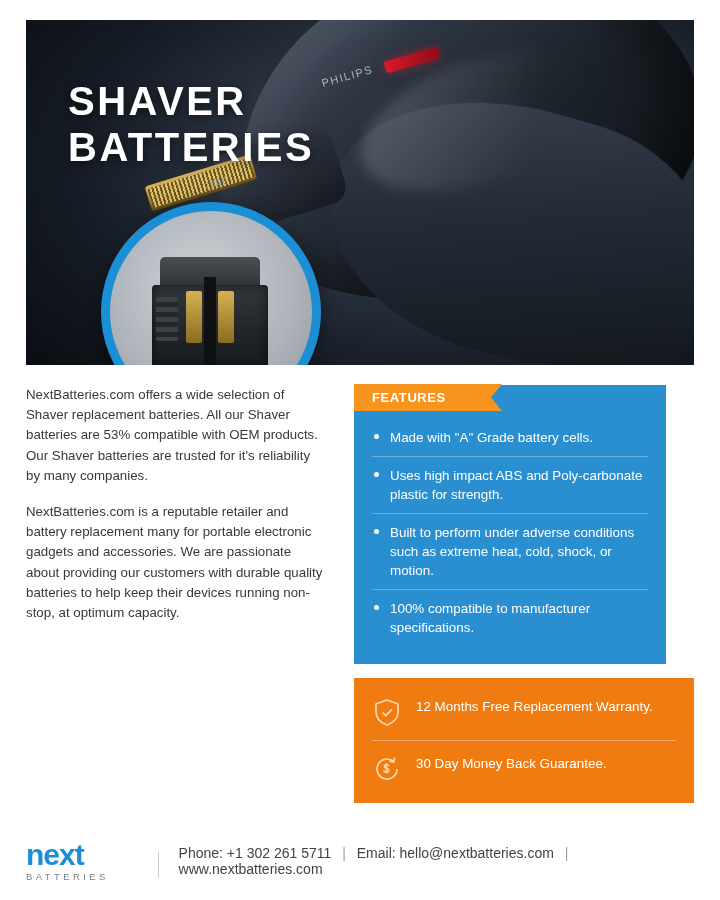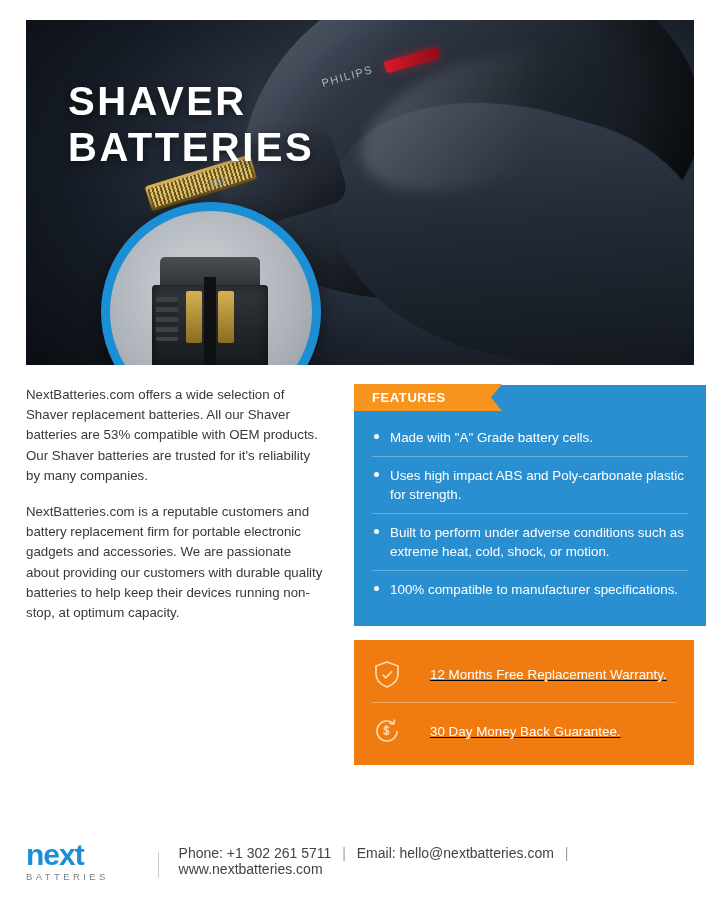--- a/index.html
+++ b/index.html
@@ -179,21 +179,21 @@
   .para {
     color: #333a40;
     font-size: 13.3px;
     line-height: 1.52;
     margin-bottom: 16px;
   }
 
   
   .features-panel {
     background: #2a8fd0;
-    width: 352px;
+    width: 312px;
     padding: 34px 18px 18px 18px;
     position: relative;
   }
   .ribbon {
     position: absolute;
     left: 0; top: -1px;
     height: 27px;
     background: #f7941e;
     color: #ffffff;
     font-size: 13px;
@@ -226,25 +226,23 @@
 
   
   .offers-panel {
     background: #f07c11;
     width: 340px;
     margin-top: 14px;
     padding: 6px 18px;
   }
   .offer-row {
     display: flex;
-    align-items: center;
-    gap: 28px;
+    gap: 14px;
     padding: 13px 0;
     border-bottom: 1px solid rgba(255,255,255,.35);
-    text-decoration: underline;
   }
   .offer-row:last-child { border-bottom: none; }
   .offer-icon { width: 30px; height: 30px; flex: 0 0 30px; }
   .offer-text {
     color: #ffffff;
     font-size: 13.4px;
     line-height: 1.42;
   }
 
   
@@ -314,21 +312,21 @@
         <div class="batt-slot b"></div>
       </div>
     </div>
   </div>
 
   <div class="content">
     <div class="cols">
 
       <div class="left-col">
         <p class="para">NextBatteries.com offers a wide selection of Shaver replacement batteries. All our Shaver batteries are 53% compatible with OEM products. Our Shaver batteries are trusted for it's reliability by many companies.</p>
-        <p class="para">NextBatteries.com is a reputable customers and battery replacement firm for portable electronic gadgets and accessories. We are passionate about providing our customers with durable quality batteries to help keep their devices running non-stop, at optimum capacity.</p>
+        <p class="para">NextBatteries.com is a reputable retailer and battery replacement many for portable electronic gadgets and accessories. We are passionate about providing our customers with durable quality batteries to help keep their devices running non-stop, at optimum capacity.</p>
       </div>
 
       <div class="right-col">
 
         <div class="features-panel">
           <div class="ribbon">FEATURES</div>
           <ul class="feat-list">
             <li class="feat-item">Made with "A" Grade battery cells.</li>
             <li class="feat-item">Uses high impact ABS and Poly-carbonate plastic for strength.</li>
             <li class="feat-item">Built to perform under adverse conditions such as extreme heat, cold, shock, or motion.</li>

